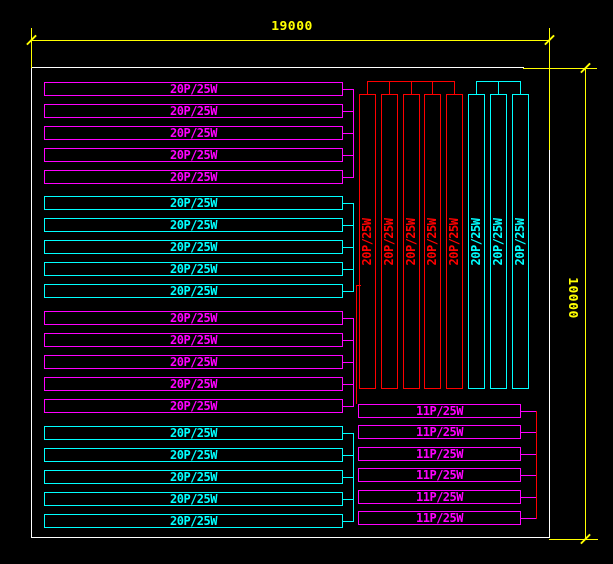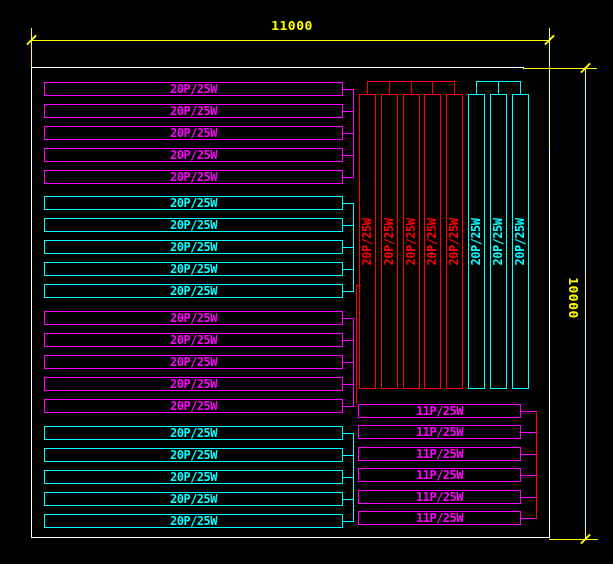--- a/index.html
+++ b/index.html
@@ -37,21 +37,21 @@
   <div class="vline" style="left:31px;top:67px;height:471px;background:#FFFFFF;"></div>
   <div class="hline" style="left:31px;top:67px;width:493px;background:#FFFFFF;"></div>
   <div class="vline" style="left:549px;top:150px;height:388px;background:#FFFFFF;"></div>
   <div class="hline" style="left:31px;top:537px;width:519px;background:#FFFFFF;"></div>
 
   <div class="hline" style="left:31px;top:40px;width:518px;background:#FFFF00;"></div>
   <div class="vline" style="left:31px;top:28px;height:40px;background:#FFFF00;"></div>
   <div class="vline" style="left:549px;top:28px;height:122px;background:#FFFF00;"></div>
   <div class="tick" style="left:25px;top:39px;"></div>
   <div class="tick" style="left:543px;top:39px;"></div>
-  <div class="dim-label" style="left:262px;top:18px;width:60px;">11000</div>
+  <div class="dim-label" style="left:262px;top:18px;width:60px;">19000</div>
 
   <div class="vline" style="left:585px;top:68px;height:471px;background:#FFFF00;"></div>
   <div class="hline" style="left:523px;top:68px;width:74px;background:#FFFF00;"></div>
   <div class="hline" style="left:549px;top:539px;width:49px;background:#FFFF00;"></div>
   <div class="tick" style="left:579px;top:67px;"></div>
   <div class="tick" style="left:579px;top:538px;"></div>
   <div class="dim-label" style="left:533px;top:291px;width:80px;height:14px;line-height:14px;transform:rotate(90deg);">10000</div>
 
 <div class="bar" style="left: 44px; top: 82px; width: 299px; height: 14px; border-color: rgb(255, 0, 255); color: rgb(255, 0, 255);">20P/25W</div>
     <div class="hline" style="left: 343px; top: 89px; width: 10px; background: rgb(255, 0, 255);"></div>

